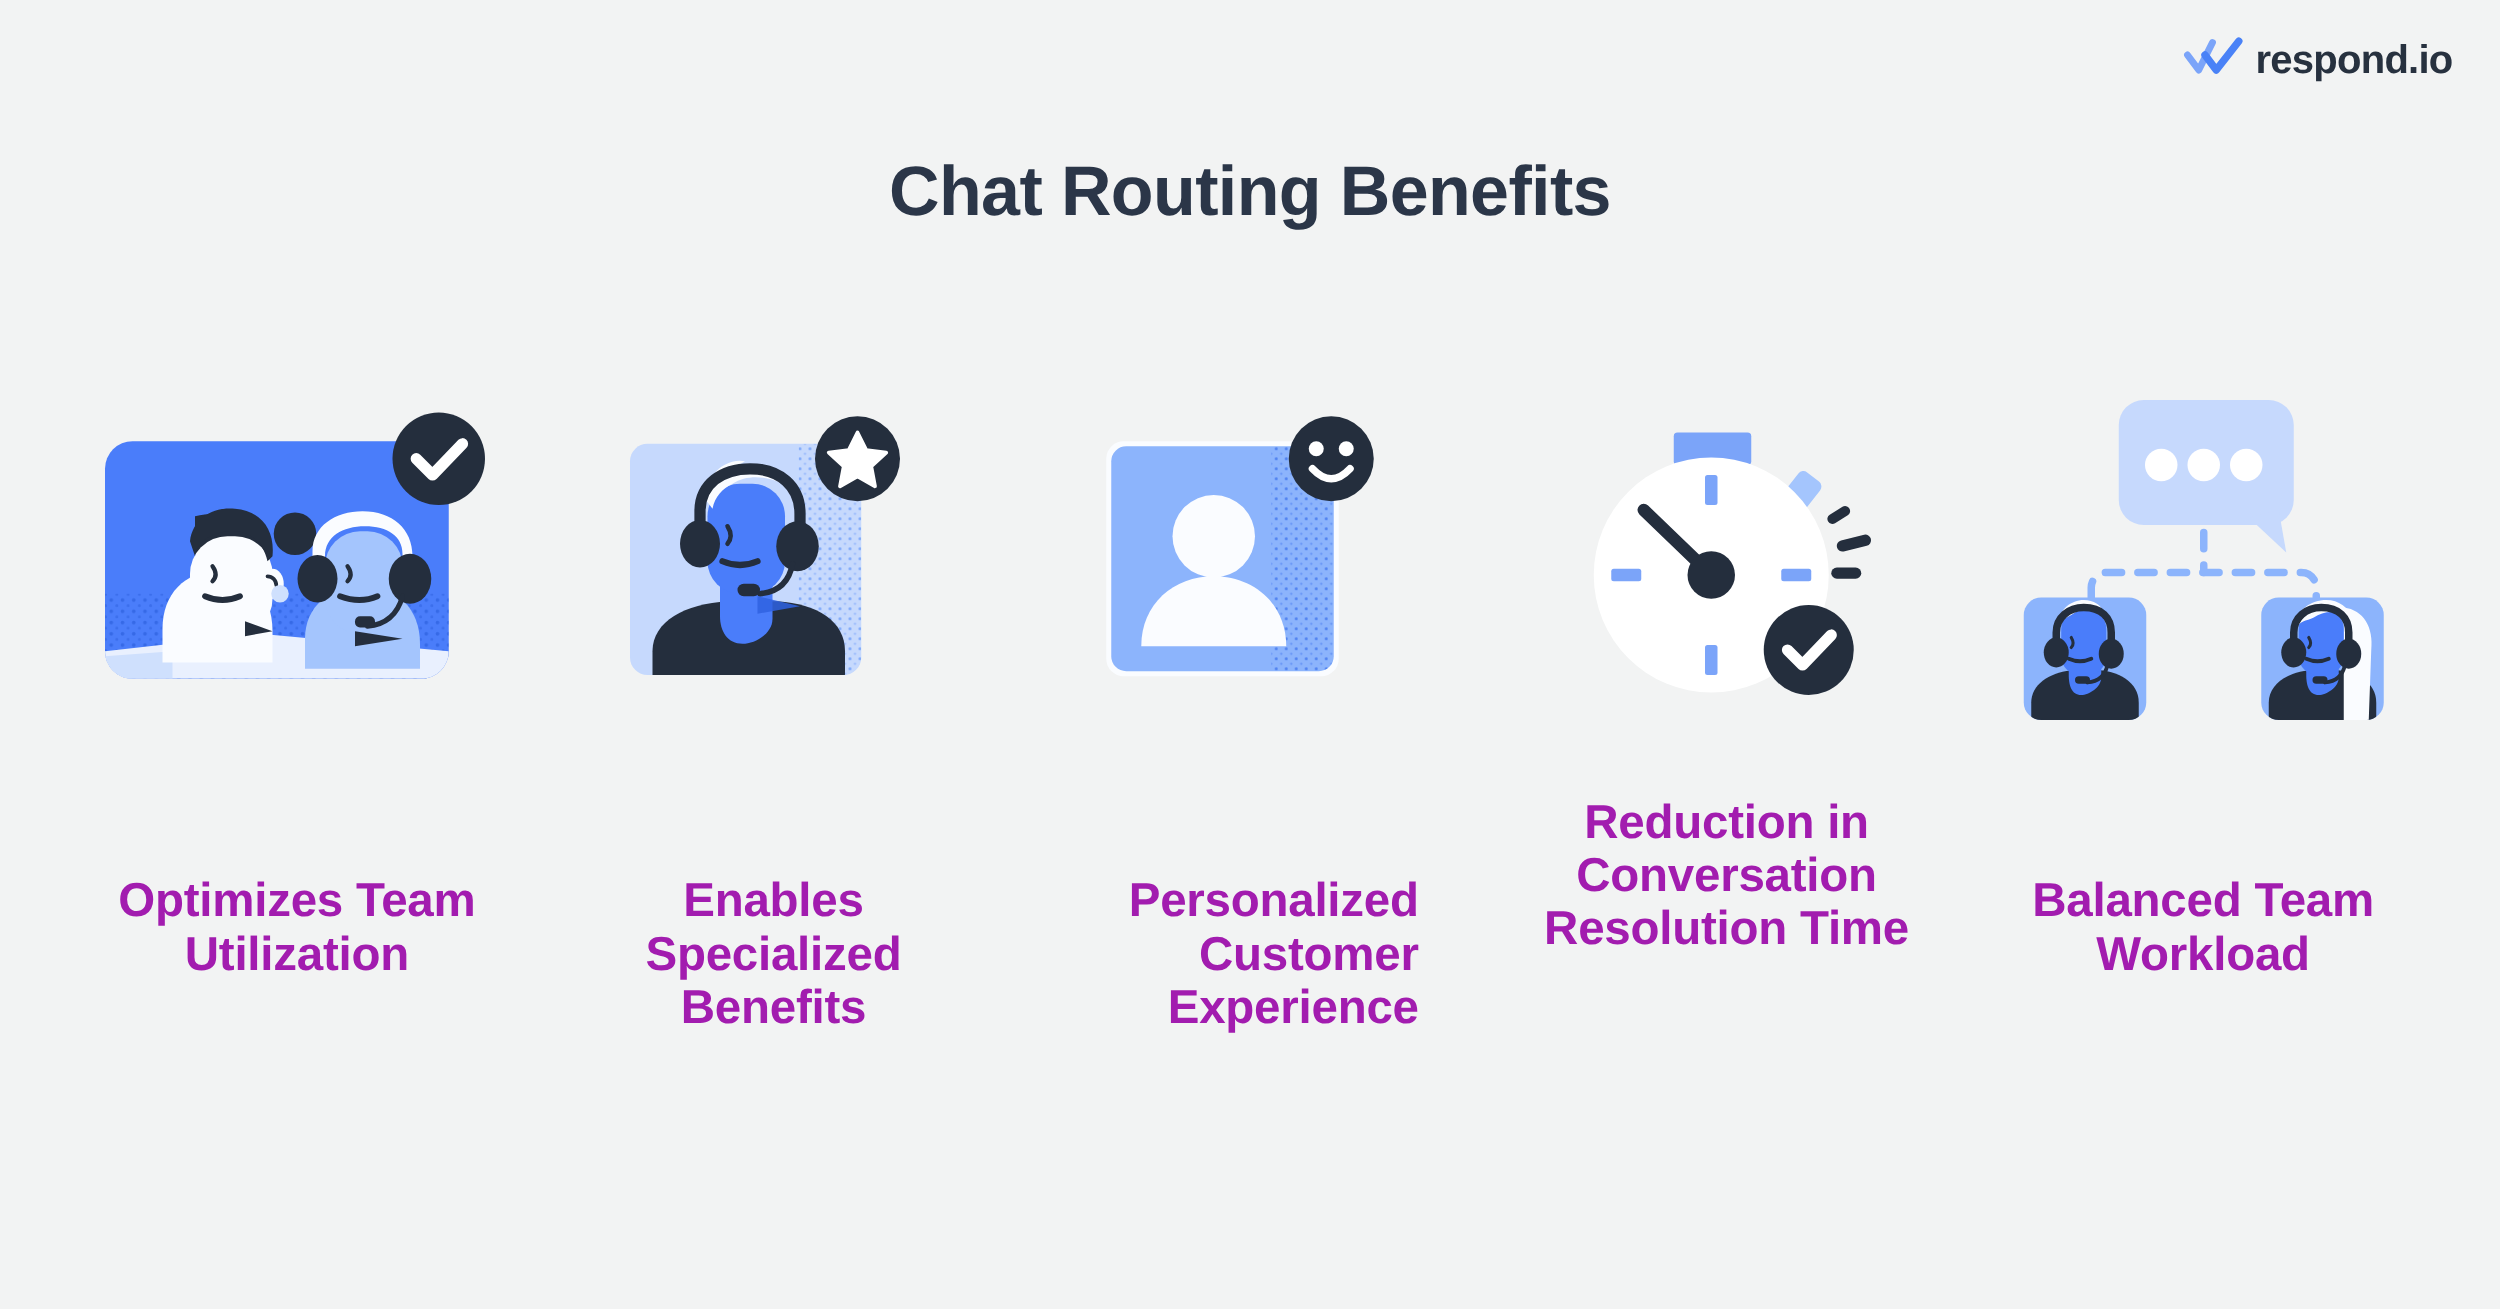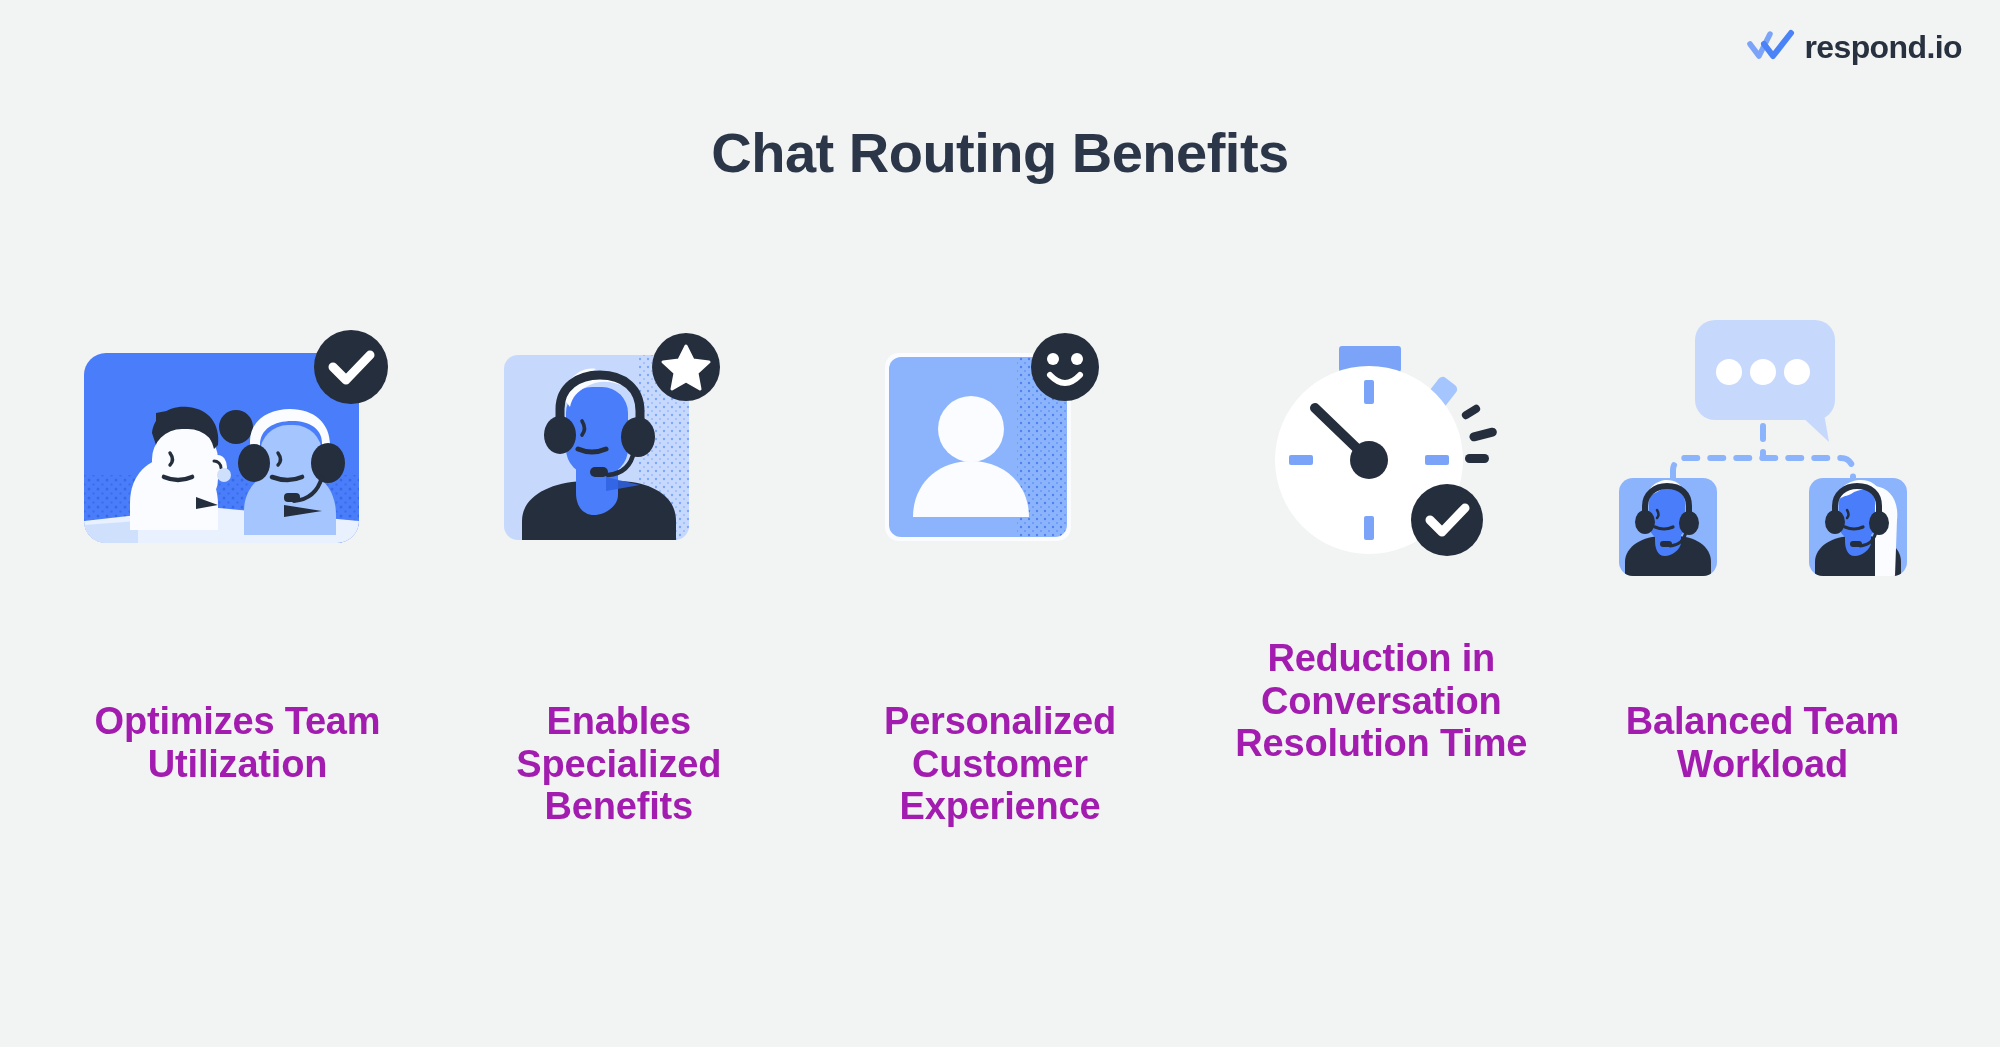--- a/index.html
+++ b/index.html
@@ -88,21 +88,21 @@
     text-align: center;
     font-size: 38px;
     line-height: 1.12;
     font-weight: bold;
     color: #a21caf;
     letter-spacing: -0.2px;
     font-family: "Liberation Sans", sans-serif;
   }
   .col-1 .caption { width: 330px; }
   .col-2 .caption { width: 260px; }
-  .col-3 .caption { width: 270px; }
+  .col-3 .caption { width: 270px; text-align: right; }
   .col-4 .caption { width: 340px; margin-top: 37px; }
   .col-5 .caption { width: 320px; }
 
   svg { display: block; overflow: visible; }
 </style>
 </head>
 <body>
 
 <div class="canvas">
 

